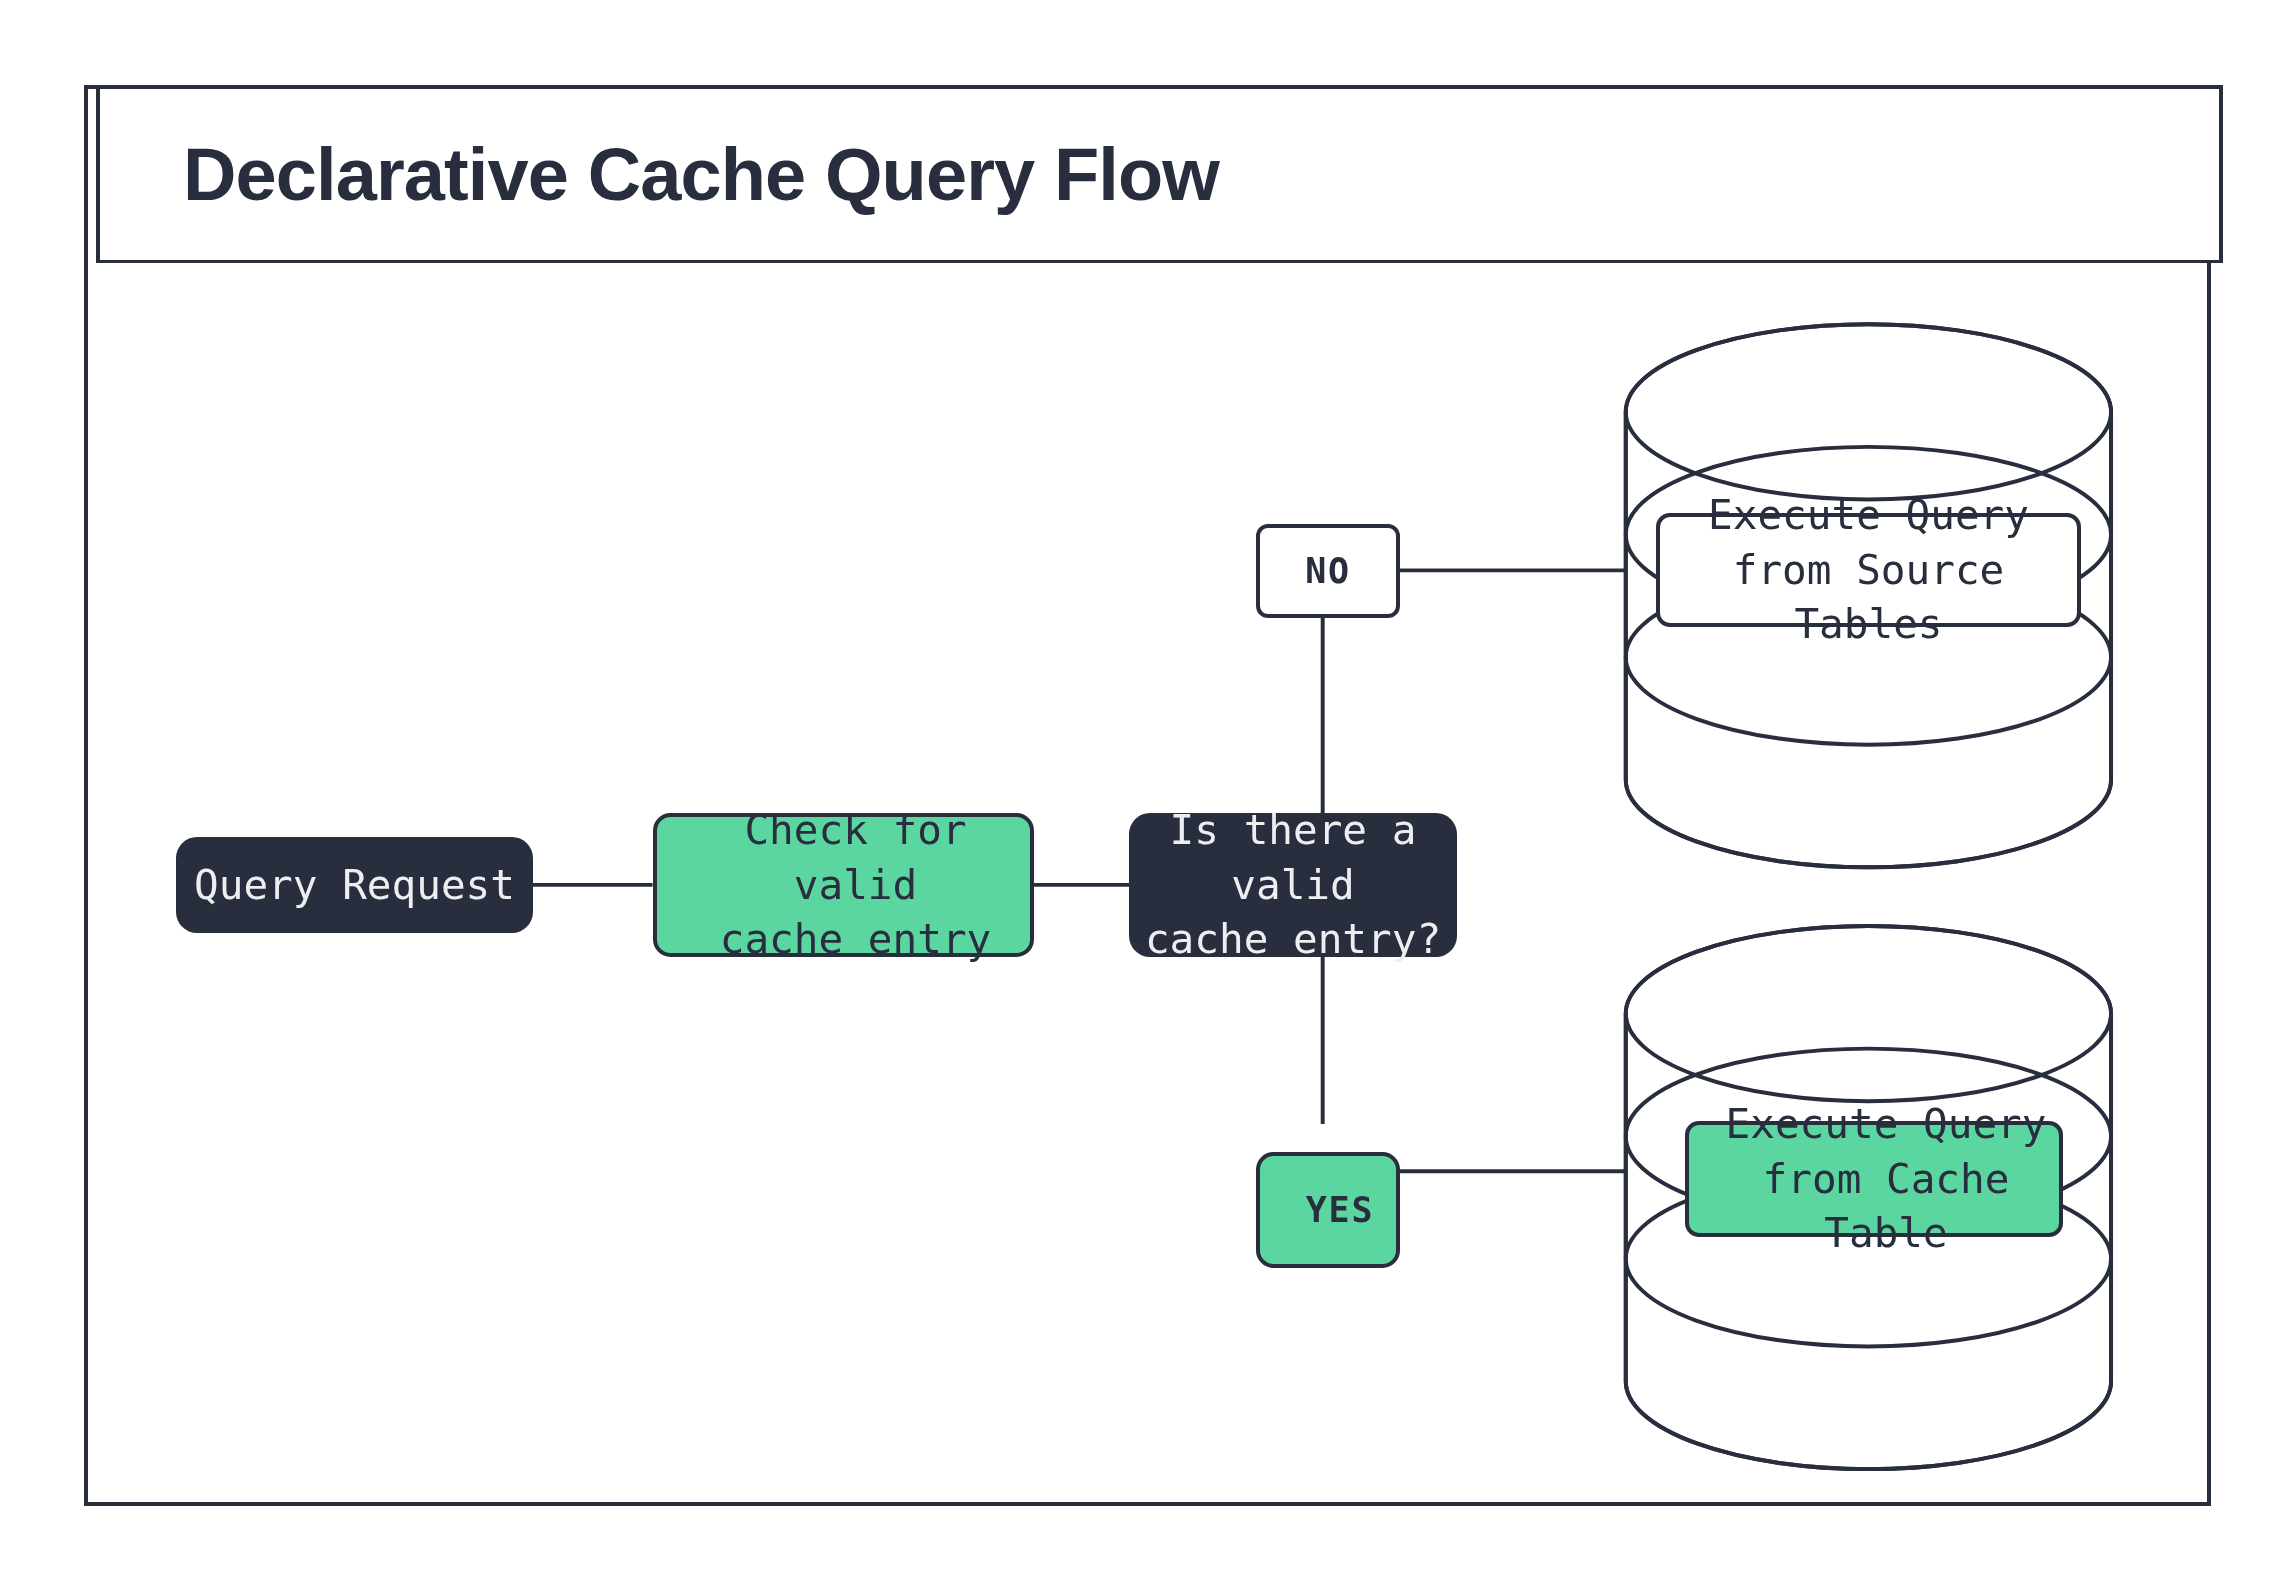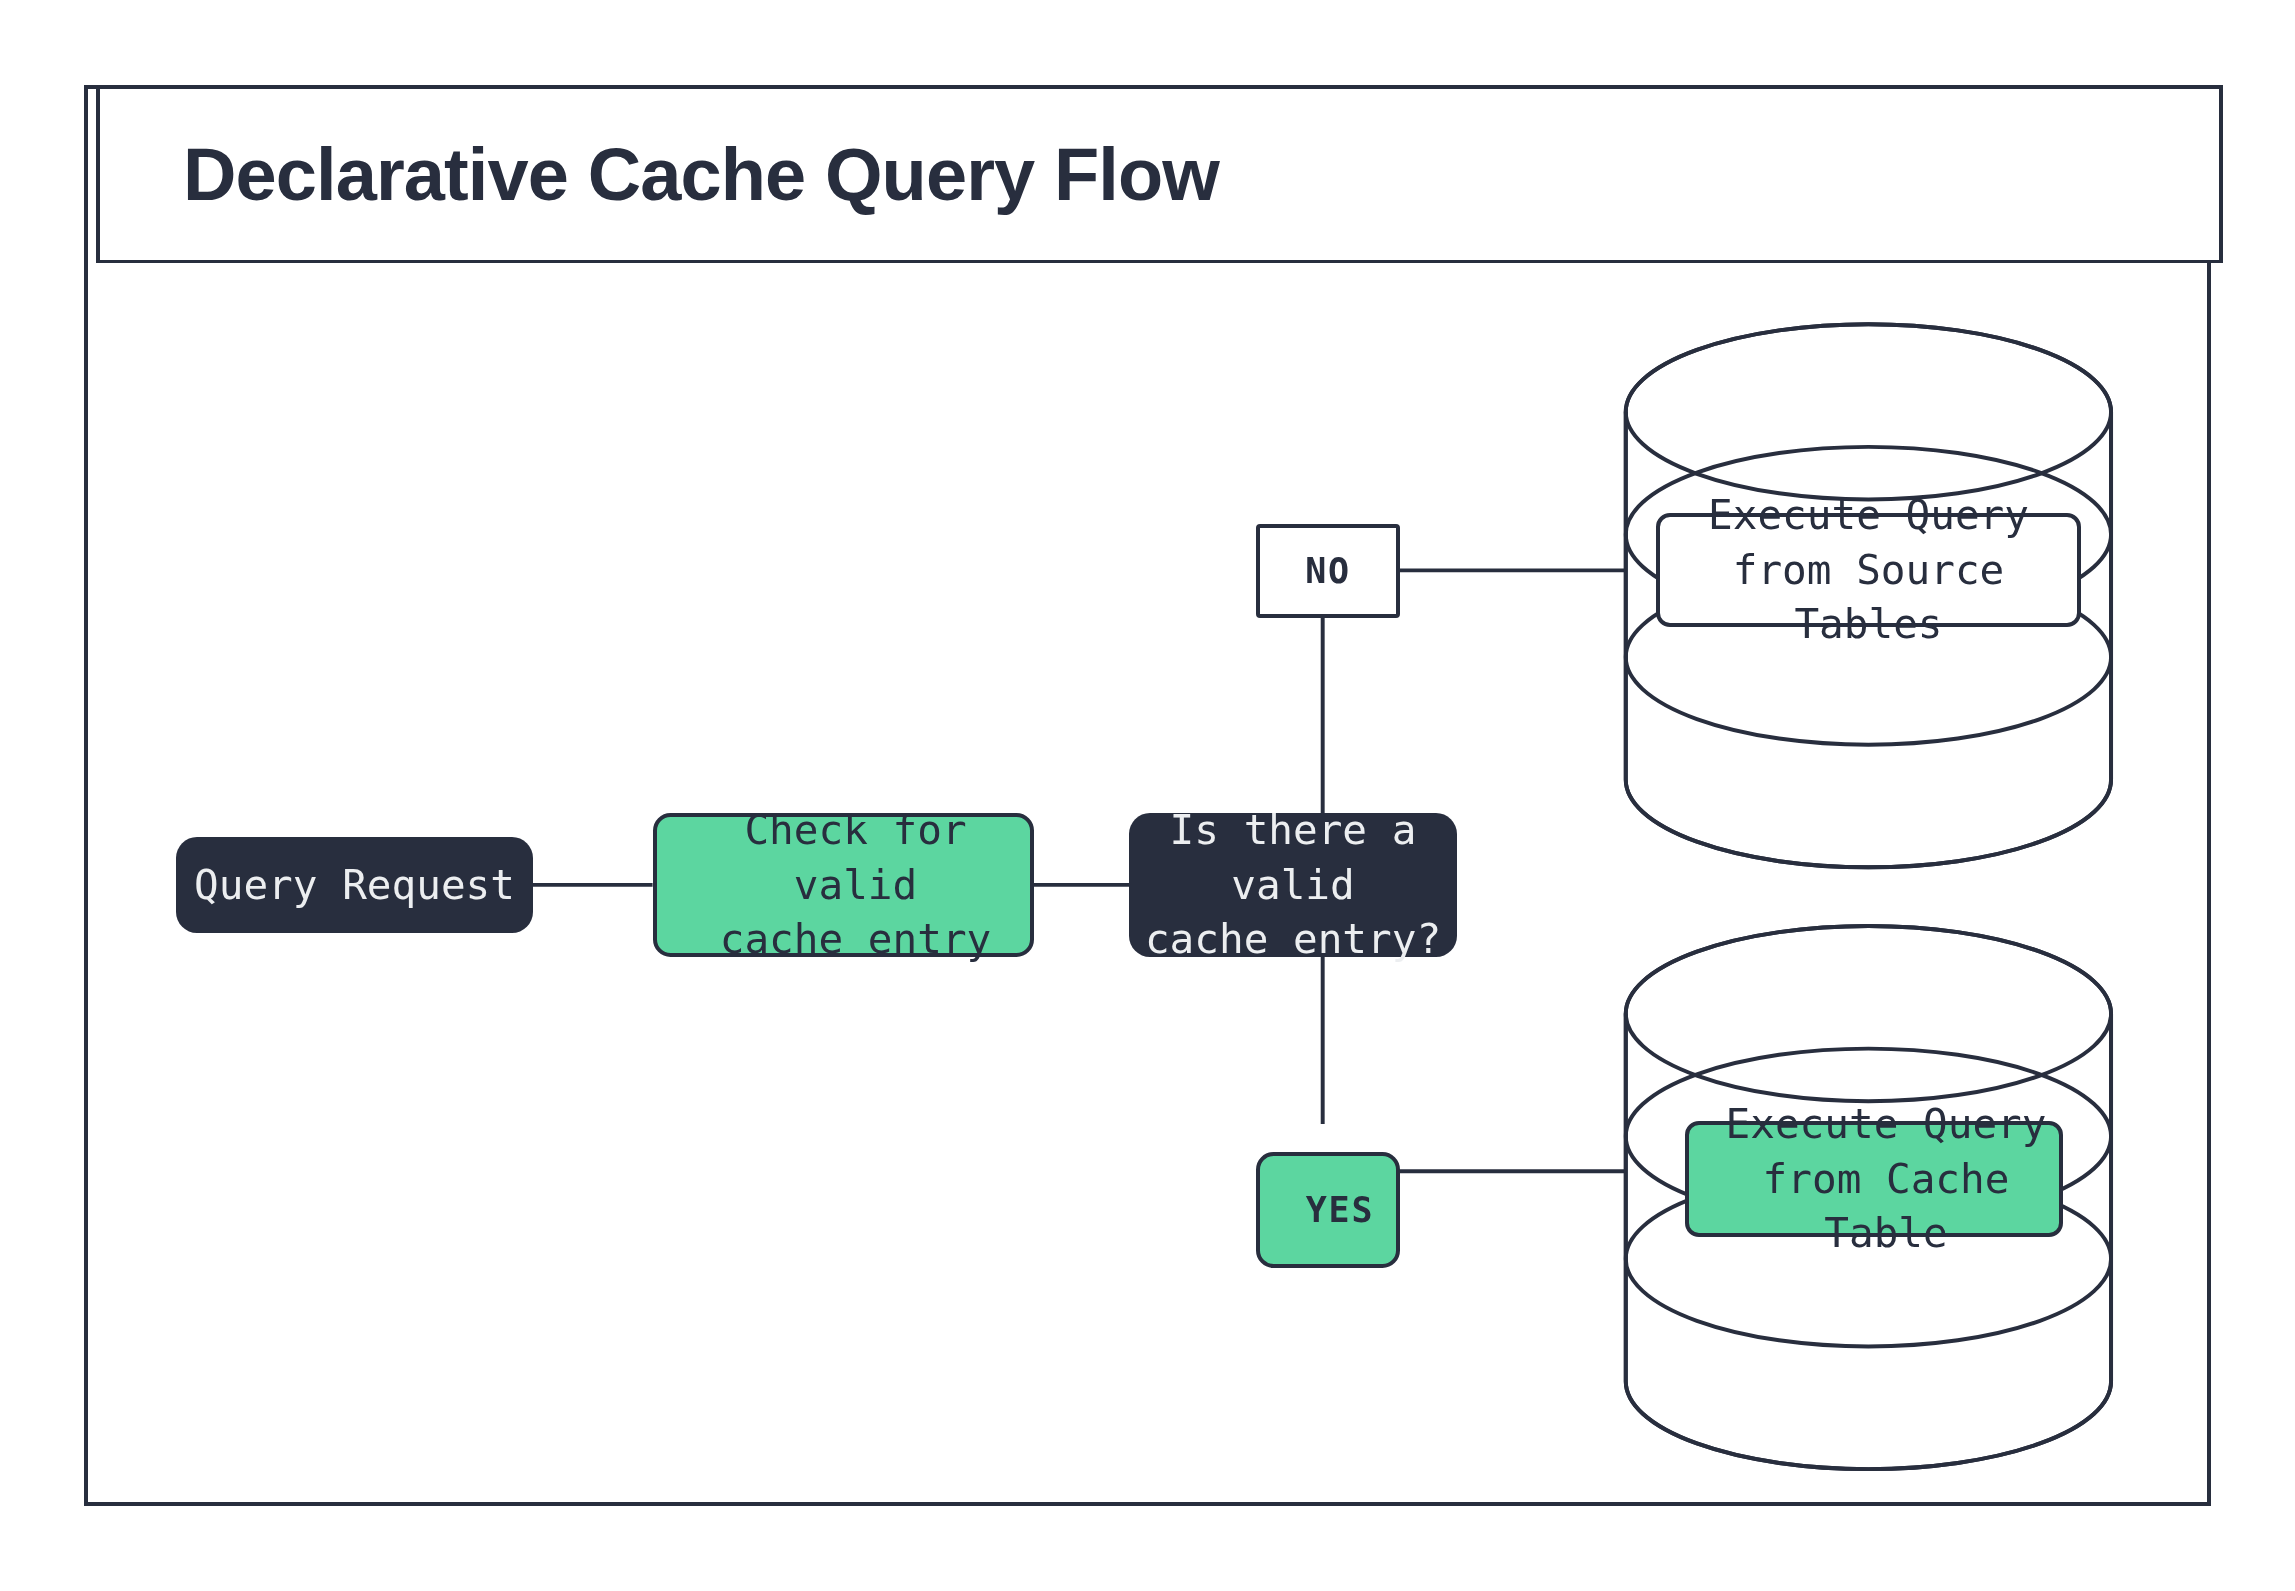--- a/index.html
+++ b/index.html
@@ -61,21 +61,21 @@
     background:var(--green);
     color:var(--ink);
     border:4.4px solid var(--ink);
     border-radius:17.5px;
     padding-left:24px;
   }
   .node.whitebox{
     background:var(--paper);
     color:var(--ink);
     border:4.4px solid var(--ink);
-    border-radius:4px;
+    border-radius:12px;
   }
   .node.branch{
     font-weight:700;
     font-size:35px;
     letter-spacing:1.8px;
   }
 </style>
 </head>
 <body>
 

